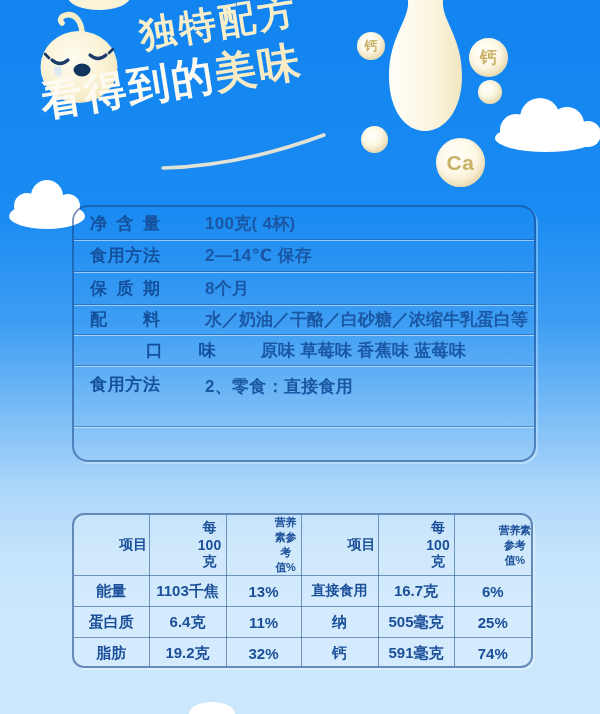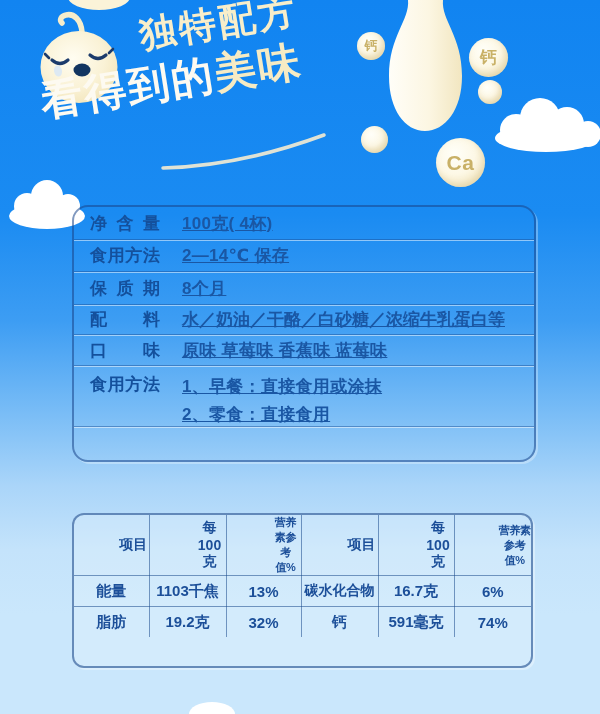--- a/index.html
+++ b/index.html
@@ -35,26 +35,26 @@
   .hero-title .l2 .w{color:#fdfaf1;}
   .hero-title .l2 .c{color:#f6ebc4;}
   
   .info-box{
     left:72px;top:205px;width:464px;height:257px;box-sizing:border-box;
     border:2px solid rgba(25,70,138,.55);border-radius:16px;
     box-shadow:2px 2px 0 rgba(255,255,255,.30);
     display:flex;flex-direction:column;
   }
   .info-row{display:flex;align-items:center;padding:0 12px 0 16px;box-sizing:border-box;}
-  .info-row.sep{border-bottom:1px solid rgba(28,80,150,.48);box-shadow:0 1px 0 rgba(255,255,255,.5);}
+  .info-row.sep{border-bottom:1px solid rgba(28,80,150,.48);box-shadow:0 1px 0 rgba(255,255,255,.5);gap:15px;}
   .info-label{
     width:70px;flex-shrink:0;color:#14509c;font-weight:700;font-size:17px;
     text-align:justify;text-align-last:justify;display:inline-block;
   }
-  .info-value{margin-left:22px;color:#1a57a4;font-weight:600;font-size:17px;letter-spacing:.3px;white-space:nowrap;text-decoration:underline;}
+  .info-value{margin-left:30px;color:#1a57a4;font-weight:600;font-size:17px;letter-spacing:.3px;white-space:nowrap;}
   .row-multi{align-items:flex-start;padding-top:7px;}
   .row-multi .info-value div{height:28px;line-height:28px;}
   
   .nut-box{
     left:72px;top:513px;width:461px;height:155px;box-sizing:border-box;
     border:2px solid rgba(28,74,140,.6);border-radius:12px;overflow:hidden;
     background:rgba(230,243,253,.35);
     box-shadow:2px 2px 0 rgba(255,255,255,.35);
   }
   .nut-box table{width:100%;border-collapse:collapse;table-layout:fixed;}
@@ -160,28 +160,27 @@
       <span class="info-value">2—14℃ 保存</span>
     </div>
     <div class="info-row sep" style="height:33px;">
       <span class="info-label">保质期</span>
       <span class="info-value">8个月</span>
     </div>
     <div class="info-row sep" style="height:30px;">
       <span class="info-label">配料</span>
       <span class="info-value" style="letter-spacing:0;">水／奶油／干酪／白砂糖／浓缩牛乳蛋白等</span>
     </div>
-    <div class="info-row sep" style="height:31px;">
+    <div class="info-row sep" style="height:31px;justify-content:center;">
       <span class="info-label">口味</span>
       <span class="info-value">原味 草莓味 香蕉味 蓝莓味</span>
     </div>
     <div class="info-row sep row-multi" style="height:61px;">
       <span class="info-label">食用方法</span>
       <span class="info-value">
-        <div>1、早餐：直接食用或涂抹</div>
         <div>2、零食：直接食用</div>
       </span>
     </div>
   </div>
 
   <div class="abs nut-box">
     <table>
       <colgroup>
         <col style="width:75px">
           <col style="width:77px">
@@ -196,23 +195,31 @@
         <td>每100克</td>
         <td class="small">营养素参考值%</td>
         <td>项目</td>
         <td>每100克</td>
         <td class="small">营养素参考值%</td>
       </tr>
       <tr class="nut-data">
         <td>能量</td>
         <td>1103千焦</td>
         <td>13%</td>
-        <td style="font-size:14px;">碳水化合物</td>
+        <td style="font-size:14px;">直接食用</td>
         <td>16.7克</td>
         <td>6%</td>
+      </tr>
+      <tr class="nut-data">
+        <td>蛋白质</td>
+        <td>6.4克</td>
+        <td>11%</td>
+        <td>纳</td>
+        <td>505毫克</td>
+        <td>25%</td>
       </tr>
       <tr class="nut-data">
         <td>脂肪</td>
         <td>19.2克</td>
         <td>32%</td>
         <td>钙</td>
         <td>591毫克</td>
         <td>74%</td>
       </tr>
     </tbody>

